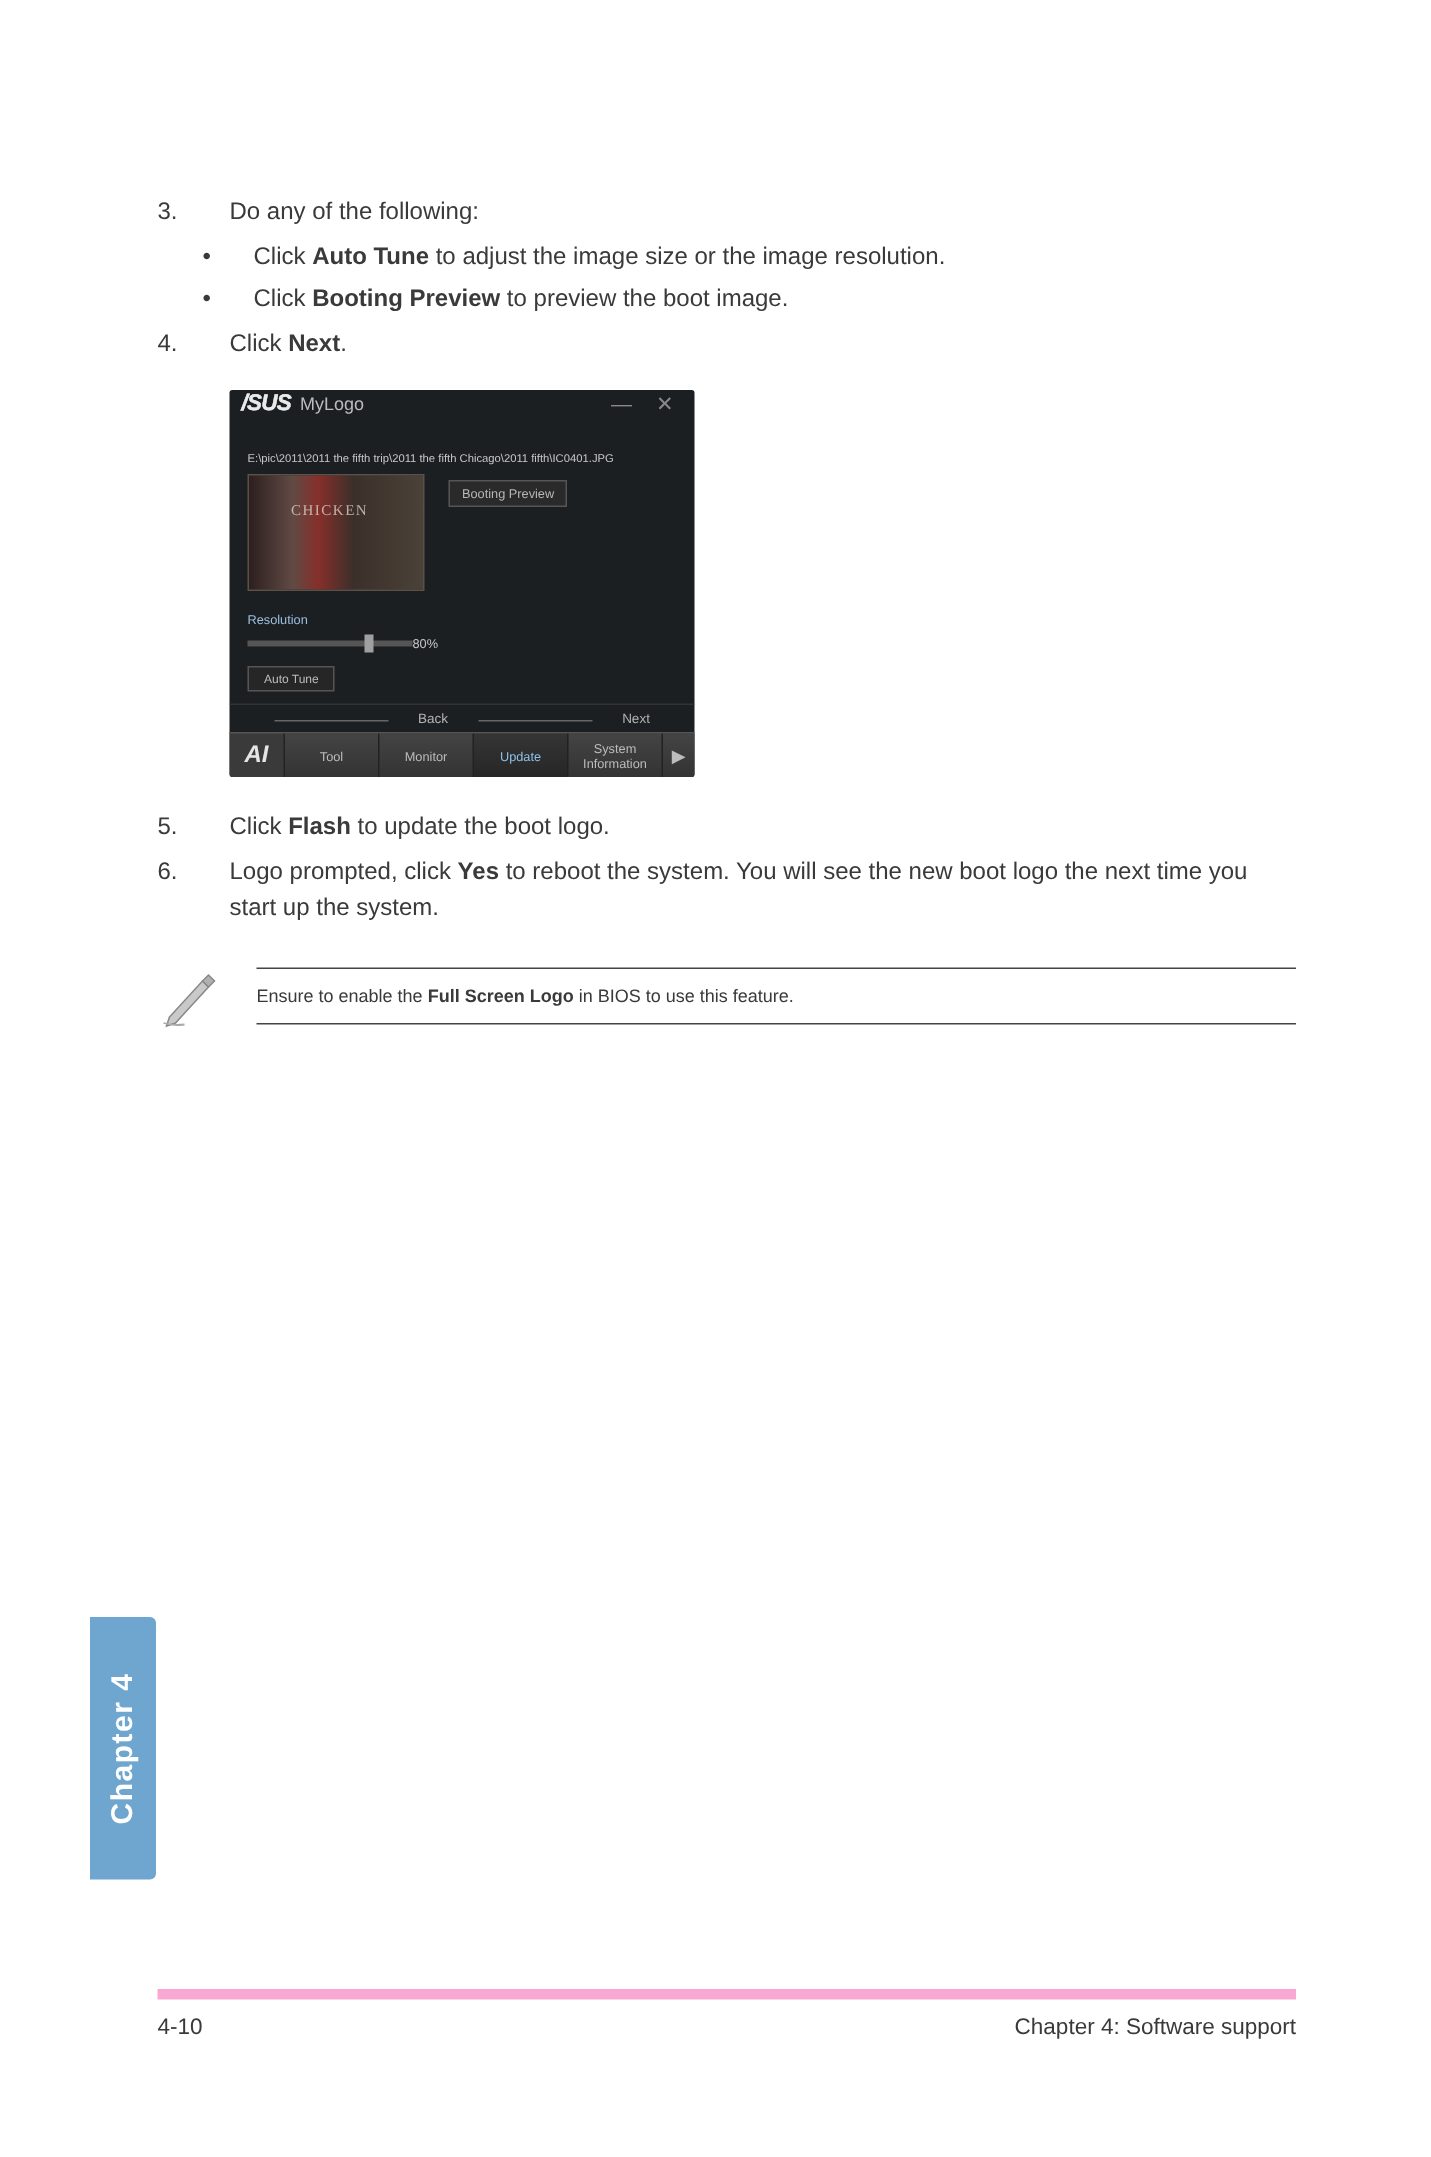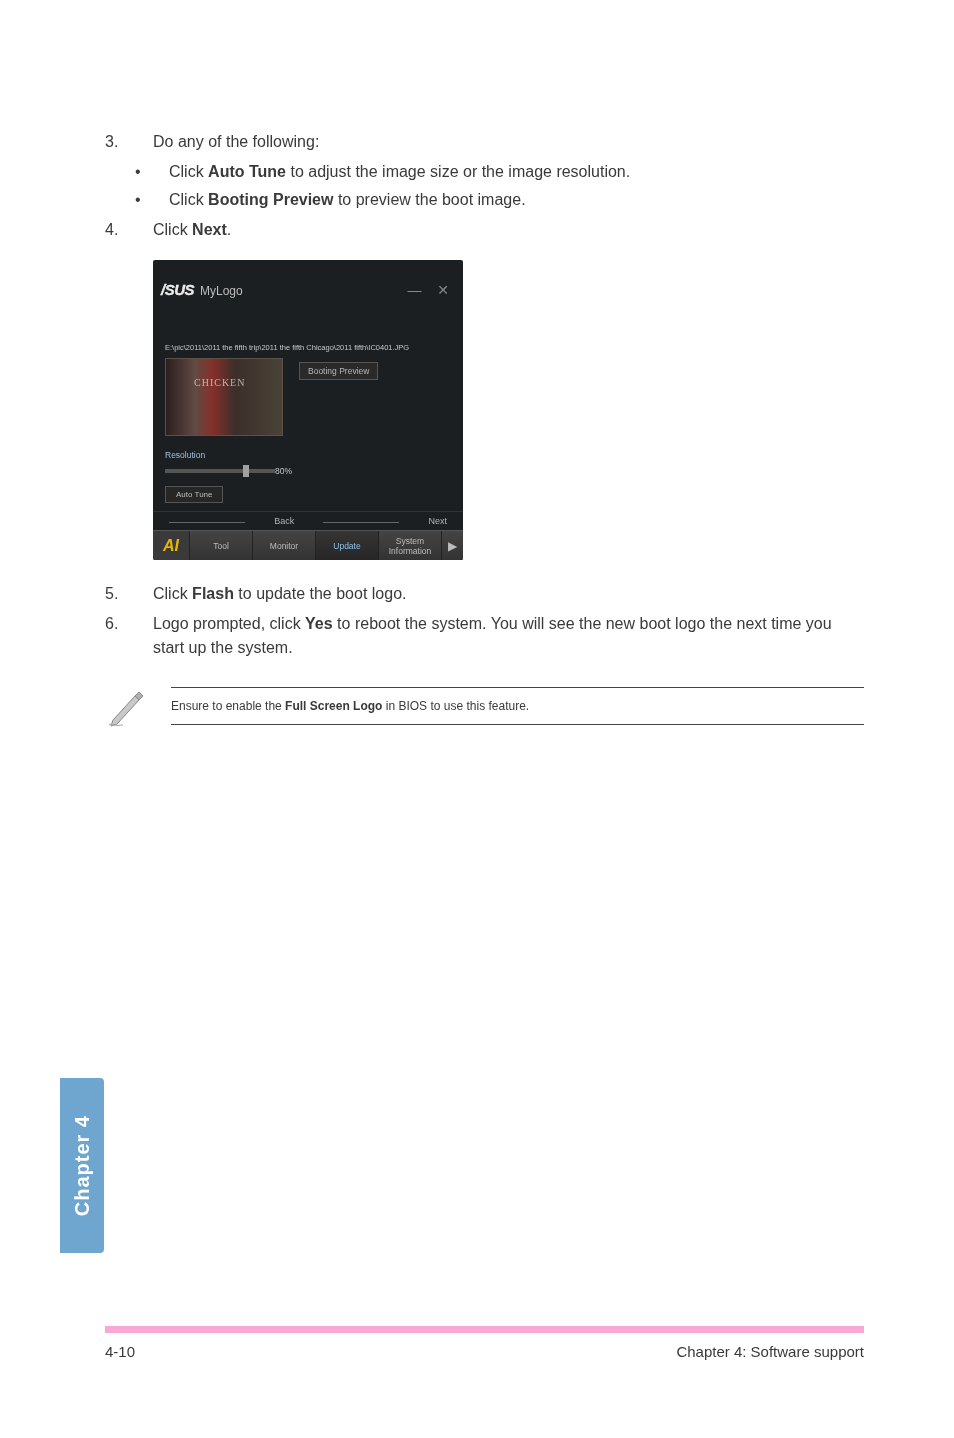--- a/index.html
+++ b/index.html
@@ -47,22 +47,22 @@
   .screenshot {
     width: 310px;
     background: #1b1f22;
     border-radius: 2px;
     font-size: 8px;
     color: #aaa;
     overflow: hidden;
   }
   .titlebar {
     display: flex;
-    align-items: flex-end;
-    padding: 21px 8px;
+    align-items: center;
+    padding: 0 8px;
     font-size: 12px;
     color: #d4d4d4;
   }
   .asus-logo {
     font-weight: bold;
     font-style: italic;
     color: #e9e9e9;
     font-size: 15px;
     letter-spacing: -0.5px;
     -webkit-text-stroke: 0.3px #fff;
@@ -105,32 +105,32 @@
   }
   .slider-thumb {
     width: 6px; height: 12px; background: #a0a0a0; position: absolute; top: -4px; left: 78px;
   }
   .slider-val { color: #c7c7c7; font-size: 8.5px; }
   .autotune-btn {
     border: 1px solid #555; background: #262626; color: #bcbcbc;
     font-size: 8px; padding: 3px 10px; margin-top: 10px; display: inline-block;
   }
   .nav-row {
-    display: flex; justify-content: space-between; gap: 20px;
+    display: flex; justify-content: center; gap: 20px;
     padding: 4px 16px; font-size: 9px; color: #b2b2b2;
     border-top: 1px solid #333;
   }
   .nav-row .divbar { width: 76px; height:1px; border-top:1px solid #666; position:relative; top:6px; }
   .bottom-tabs {
     display: flex; align-items: center;
     background: #3a3a3a; height: 30px;
     border-top: 1px solid #555;
   }
   .ai-logo {
-    font-style: italic; font-weight: bold; color: #eab308; font-size: 16px;
+    font-style: italic; font-weight: bold; color: #e5e5e5; font-size: 16px;
     padding: 0 10px;
   }
   .tab {
     flex: 1; text-align: center; font-size: 8.5px; color: #bcbcbc;
     border-left: 1px solid #222; height: 100%; display: flex; align-items: center; justify-content: center;
     background: linear-gradient(#444,#333);
   }
   .tab.active { background: linear-gradient(#353535,#262626); color: #8fc0e8; }
   .tab.arrow { flex: 0 0 22px; font-size: 12px; }
 

